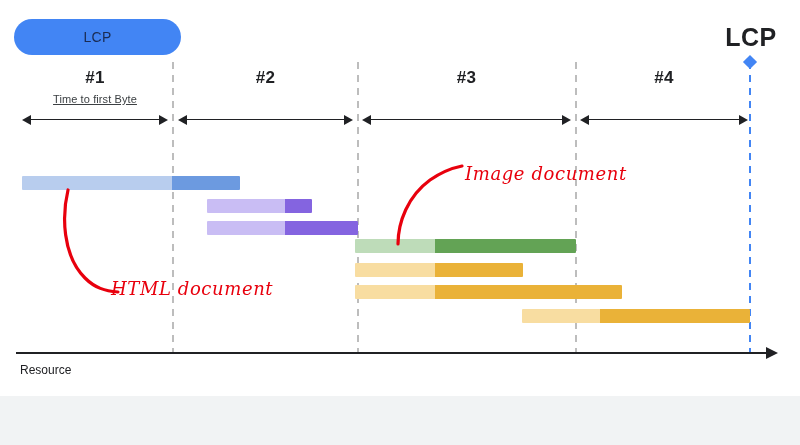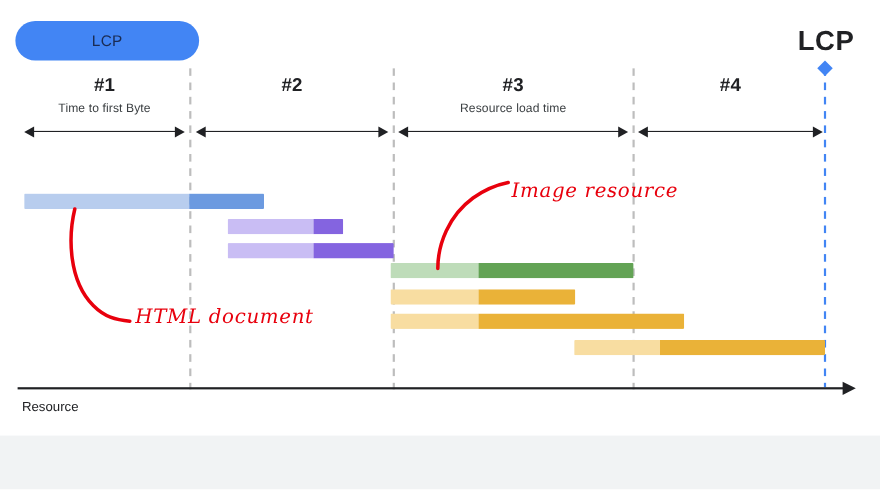--- a/index.html
+++ b/index.html
@@ -88,20 +88,21 @@
     font-size: 17px;
     font-weight: bold;
     color: #202124;
     letter-spacing: 0.2px;
   }
   .phase-desc {
     font-size: 11px;
     color: #3c4043;
     margin-top: 5px;
     letter-spacing: 0.1px;
+    text-decoration: underline;
   }
 
   
   .arrow-row {
     position: absolute;
     top: 113px;
     height: 14px;
   }
   .arrow-line {
     position: absolute;
@@ -214,21 +215,20 @@
       <div class="phase" style="left: 178px; width: 175px;">
         <div class="phase-num">#2</div>
       </div>
       <div class="arrow-row" style="left: 178px; width: 175px;">
         <div class="arrow-head left"></div>
         <div class="arrow-line"></div>
         <div class="arrow-head right"></div>
       </div>
       <div class="phase" style="left: 362px; width: 209px;">
         <div class="phase-num">#3</div>
-        <div class="phase-desc">Resource load time</div>
       </div>
       <div class="arrow-row" style="left: 362px; width: 209px;">
         <div class="arrow-head left"></div>
         <div class="arrow-line"></div>
         <div class="arrow-head right"></div>
       </div>
       <div class="phase" style="left: 580px; width: 168px;">
         <div class="phase-num">#4</div>
       </div>
       <div class="arrow-row" style="left: 580px; width: 168px;">
@@ -267,22 +267,22 @@
         <div class="seg" style="left: 0px; width: 78px; background: rgb(248, 221, 161);"></div>
         <div class="seg" style="left: 78px; width: 150px; background: rgb(234, 178, 56);"></div>
       </div>
     </div>
 
   <svg class="annot-svg" style="left:0;top:0;width:800px;height:445px;">
     <path d="M 68 190 C 62 215, 62 255, 85 278 C 95 288, 105 291, 118 292" fill="none" stroke="#e8000d" stroke-width="3.2" stroke-linecap="round"></path>
     <path d="M 398 244 C 398 222, 408 196, 430 180 C 443 171, 452 168, 462 166" fill="none" stroke="#e8000d" stroke-width="3.2" stroke-linecap="round"></path>
   </svg>
   <div id="annotations">
-      <div class="annot-text" style="left: 123px; top: 278px;">HTML document</div>
-      <div class="annot-text" style="left: 465px; top: 163px;">Image resource</div>
+      <div class="annot-text" style="left: 111px; top: 278px;">HTML document</div>
+      <div class="annot-text" style="left: 465px; top: 163px;">Image document</div>
     </div>
 
   <div class="timeline-axis"></div>
   <div class="timeline-arrow"></div>
   <div class="timeline-label">Resource</div>
 
   <div class="legend-bar">
     <div id="legend-items"></div>
   </div>
 

